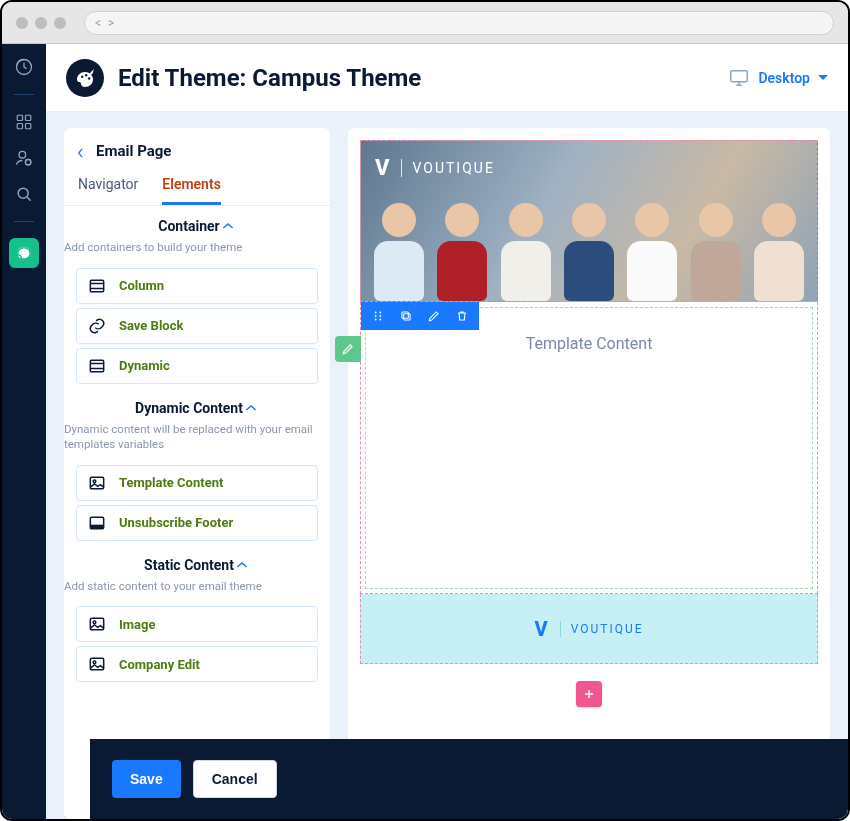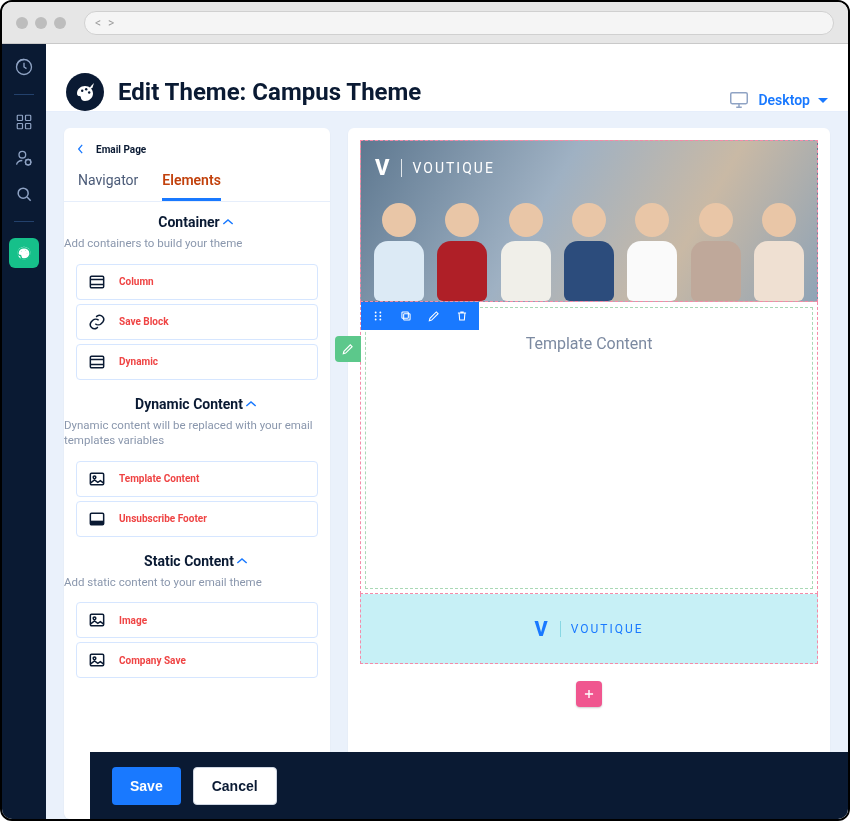--- a/index.html
+++ b/index.html
@@ -33,59 +33,59 @@
   .vnav .nav-sep { width:20px; height:1px; background:#23416c; margin:2px 0; }
   .vnav .nav-icon.active {
     width:30px; height:30px; background:#16c08a; border-radius:6px; color:#fff;
   }
 
   
   .stage { flex:1; background:#eaf1fb; display:flex; flex-direction:column; position:relative; }
 
   
   .header {
-    background:#fff; height:68px; display:flex; align-items:flex-end; justify-content:space-between; padding:0 20px;
+    background:#fff; height:68px; display:flex; align-items:center; justify-content:space-between; padding:0 20px;
     border-bottom:1px solid #e6eefb;
   }
   .header-left { display:flex; align-items:center; gap:14px; }
   .palette-icon {
     width:38px; height:38px; border-radius:50%; background:#0a1a33; color:#fff;
     display:flex; align-items:center; justify-content:center; position:relative;
   }
   .header h1 { font-size:24px; font-weight:700; color:#0a1a33; }
   .viewport { display:flex; align-items:center; gap:8px; color:#1979ff; font-weight:600; font-size:14px; cursor:pointer; }
   .viewport svg { color:#8fa3c4; }
   .caret-down { width:0; height:0; border-left:5px solid transparent; border-right:5px solid transparent; border-top:5px solid #1979ff; }
 
   
   .body { flex:1; display:flex; gap:18px; padding:16px 18px 0 18px; overflow:hidden; }
 
   .panel {
     width:266px; background:#fff; border-radius:6px; padding:8px 0 4px 0; display:flex; flex-direction:column;
     box-shadow: 0 1px 2px rgba(10,26,51,0.06);
   }
   .panel .back-row {
-    display:flex; align-items:center; gap:8px; padding:6px 14px 10px 10px; font-weight:700; color:#0a1a33; font-size:10px;
+    display:flex; align-items:flex-end; gap:8px; padding:6px 14px 10px 10px; font-weight:700; color:#0a1a33; font-size:15px;
     cursor:pointer;
   }
   .back-row svg { color:#1979ff; }
   .tabs { display:flex; gap:24px; padding:0 14px; border-bottom:1px solid #e6eefb; }
   .tab { padding:6px 0 10px 0; font-size:14px; color:#4a5a77; cursor:pointer; border-bottom:3px solid transparent; }
   .tab.active { color:#c2410c; font-weight:600; border-bottom-color:#1979ff; }
 
   .section-head { display:flex; align-items:center; justify-content:center; padding:12px 14px 6px 14px; cursor:pointer; }
   .section-head h3 { font-size:14px; font-weight:700; color:#0a1a33; }
   .section-head svg { color:#1979ff; }
   .section-desc { font-size:11.5px; color:#8a97ad; padding:0 14px 8px 0; line-height:1.35; }
   .item {
     margin:4px 12px; border:1px solid #d6e6ff; border-radius:4px; height:36px;
     display:flex; align-items:center; gap:12px; padding:0 10px; cursor:grab;
   }
   .item .item-icon { width:20px; height:20px; color:#0a1a33; display:flex; align-items:center; justify-content:center; }
-  .item .item-label { font-size:10px; font-weight:700; color:#ef4444; }
+  .item .item-label { font-size:13px; font-weight:700; color:#4d7c0f; }
   .panel .scroll { overflow-y:auto; padding-bottom:6px; }
 
   
   .canvas-wrap { flex:1; background:#fff; border-radius:6px; padding:12px; box-shadow: 0 1px 2px rgba(10,26,51,0.06); position:relative; }
   .canvas { width:100%; height:555px; position:relative; }
   .hero {
     height:162px; border:1px dashed #f58aa8;
     background:linear-gradient(120deg,#5e7890 0%, #9fb1c3 40%, #c9b9a5 70%, #8fa3b6 100%);
     position:relative; overflow:hidden;
   }
@@ -119,21 +119,21 @@
   .footer-zone .vmark { color:#1979ff; font-size:20px; font-weight:800; }
   .footer-zone .divider { width:1px; height:16px; background:#88d7e3; }
   .add-below {
     position:absolute; left:50%; transform:translateX(-50%); bottom:-12px; width:26px; height:26px; background:#f0568f;
     border-radius:4px; display:flex; align-items:center; justify-content:center; color:#fff; cursor:pointer;
     box-shadow:0 1px 2px rgba(0,0,0,.2);
   }
 
   
   .bottombar {
-    position:absolute; left:44px; right:0; bottom:0; height:67px; background:#0a1a33;
+    position:absolute; left:44px; right:0; bottom:0; height:80px; background:#0a1a33;
     display:flex; align-items:center; gap:12px; padding:0 22px;
   }
   .btn { height:38px; padding:0 18px; border-radius:4px; border:0; font-size:14px; font-weight:600; cursor:pointer; }
   .btn.primary { background:#1979ff; color:#fff; }
   .btn.secondary { background:#fff; color:#0a1a33; border:1px solid #cfd6e2; }
 
 </style>
 </head>
 <body>
 
@@ -315,21 +315,21 @@
             <span class="item-label">Image</span>
           </div>
           <div class="item">
             <span class="item-icon">
                 <svg viewBox="0 0 24 24" width="20" height="20" fill="none" stroke="currentColor" stroke-width="1.8">
                   <rect x="4" y="5" width="16" height="14" rx="1.5"></rect>
                   <circle cx="9" cy="10" r="1.6"></circle>
                   <path d="m4 17 5-4 4 3 3-2 4 3"></path>
                 </svg>
               </span>
-            <span class="item-label">Company Save</span>
+            <span class="item-label">Company Edit</span>
           </div>
         </div>
       </div>
 
       <div class="canvas-wrap">
         <div class="canvas">
           <div class="hero">
             <div class="hero-logo">
               <span class="vmark">V</span>
                 <span class="divider"></span>

